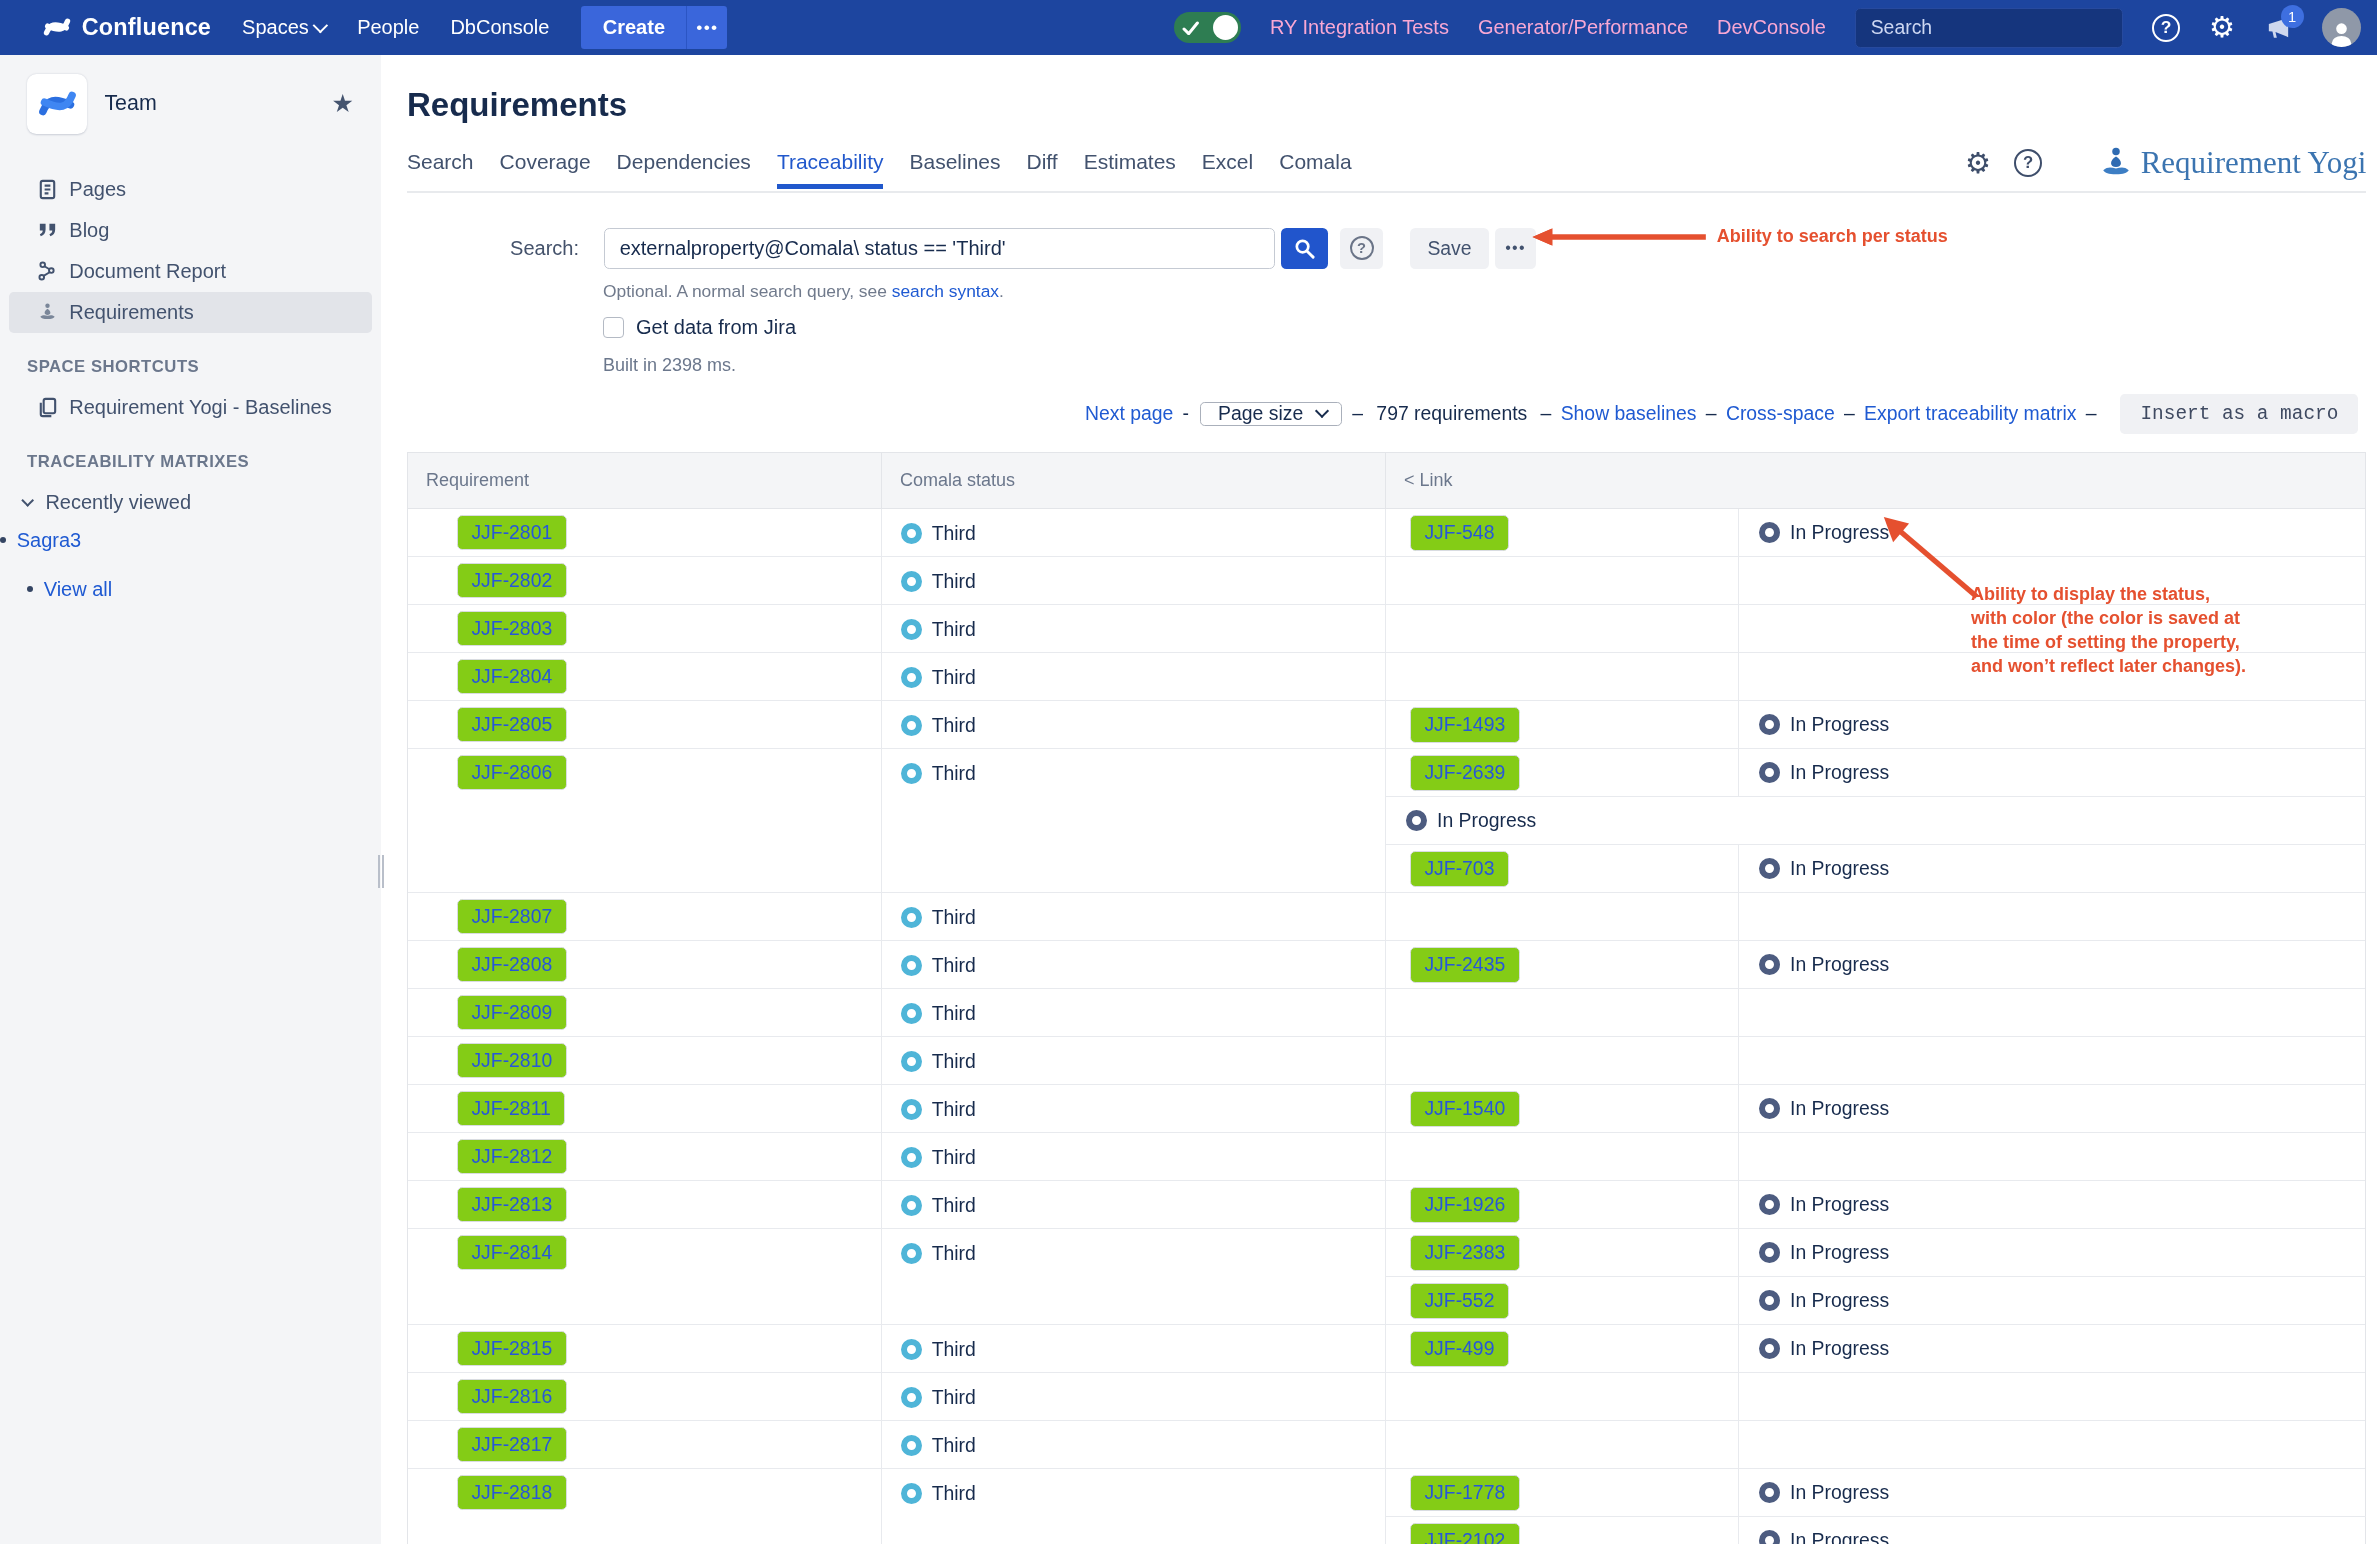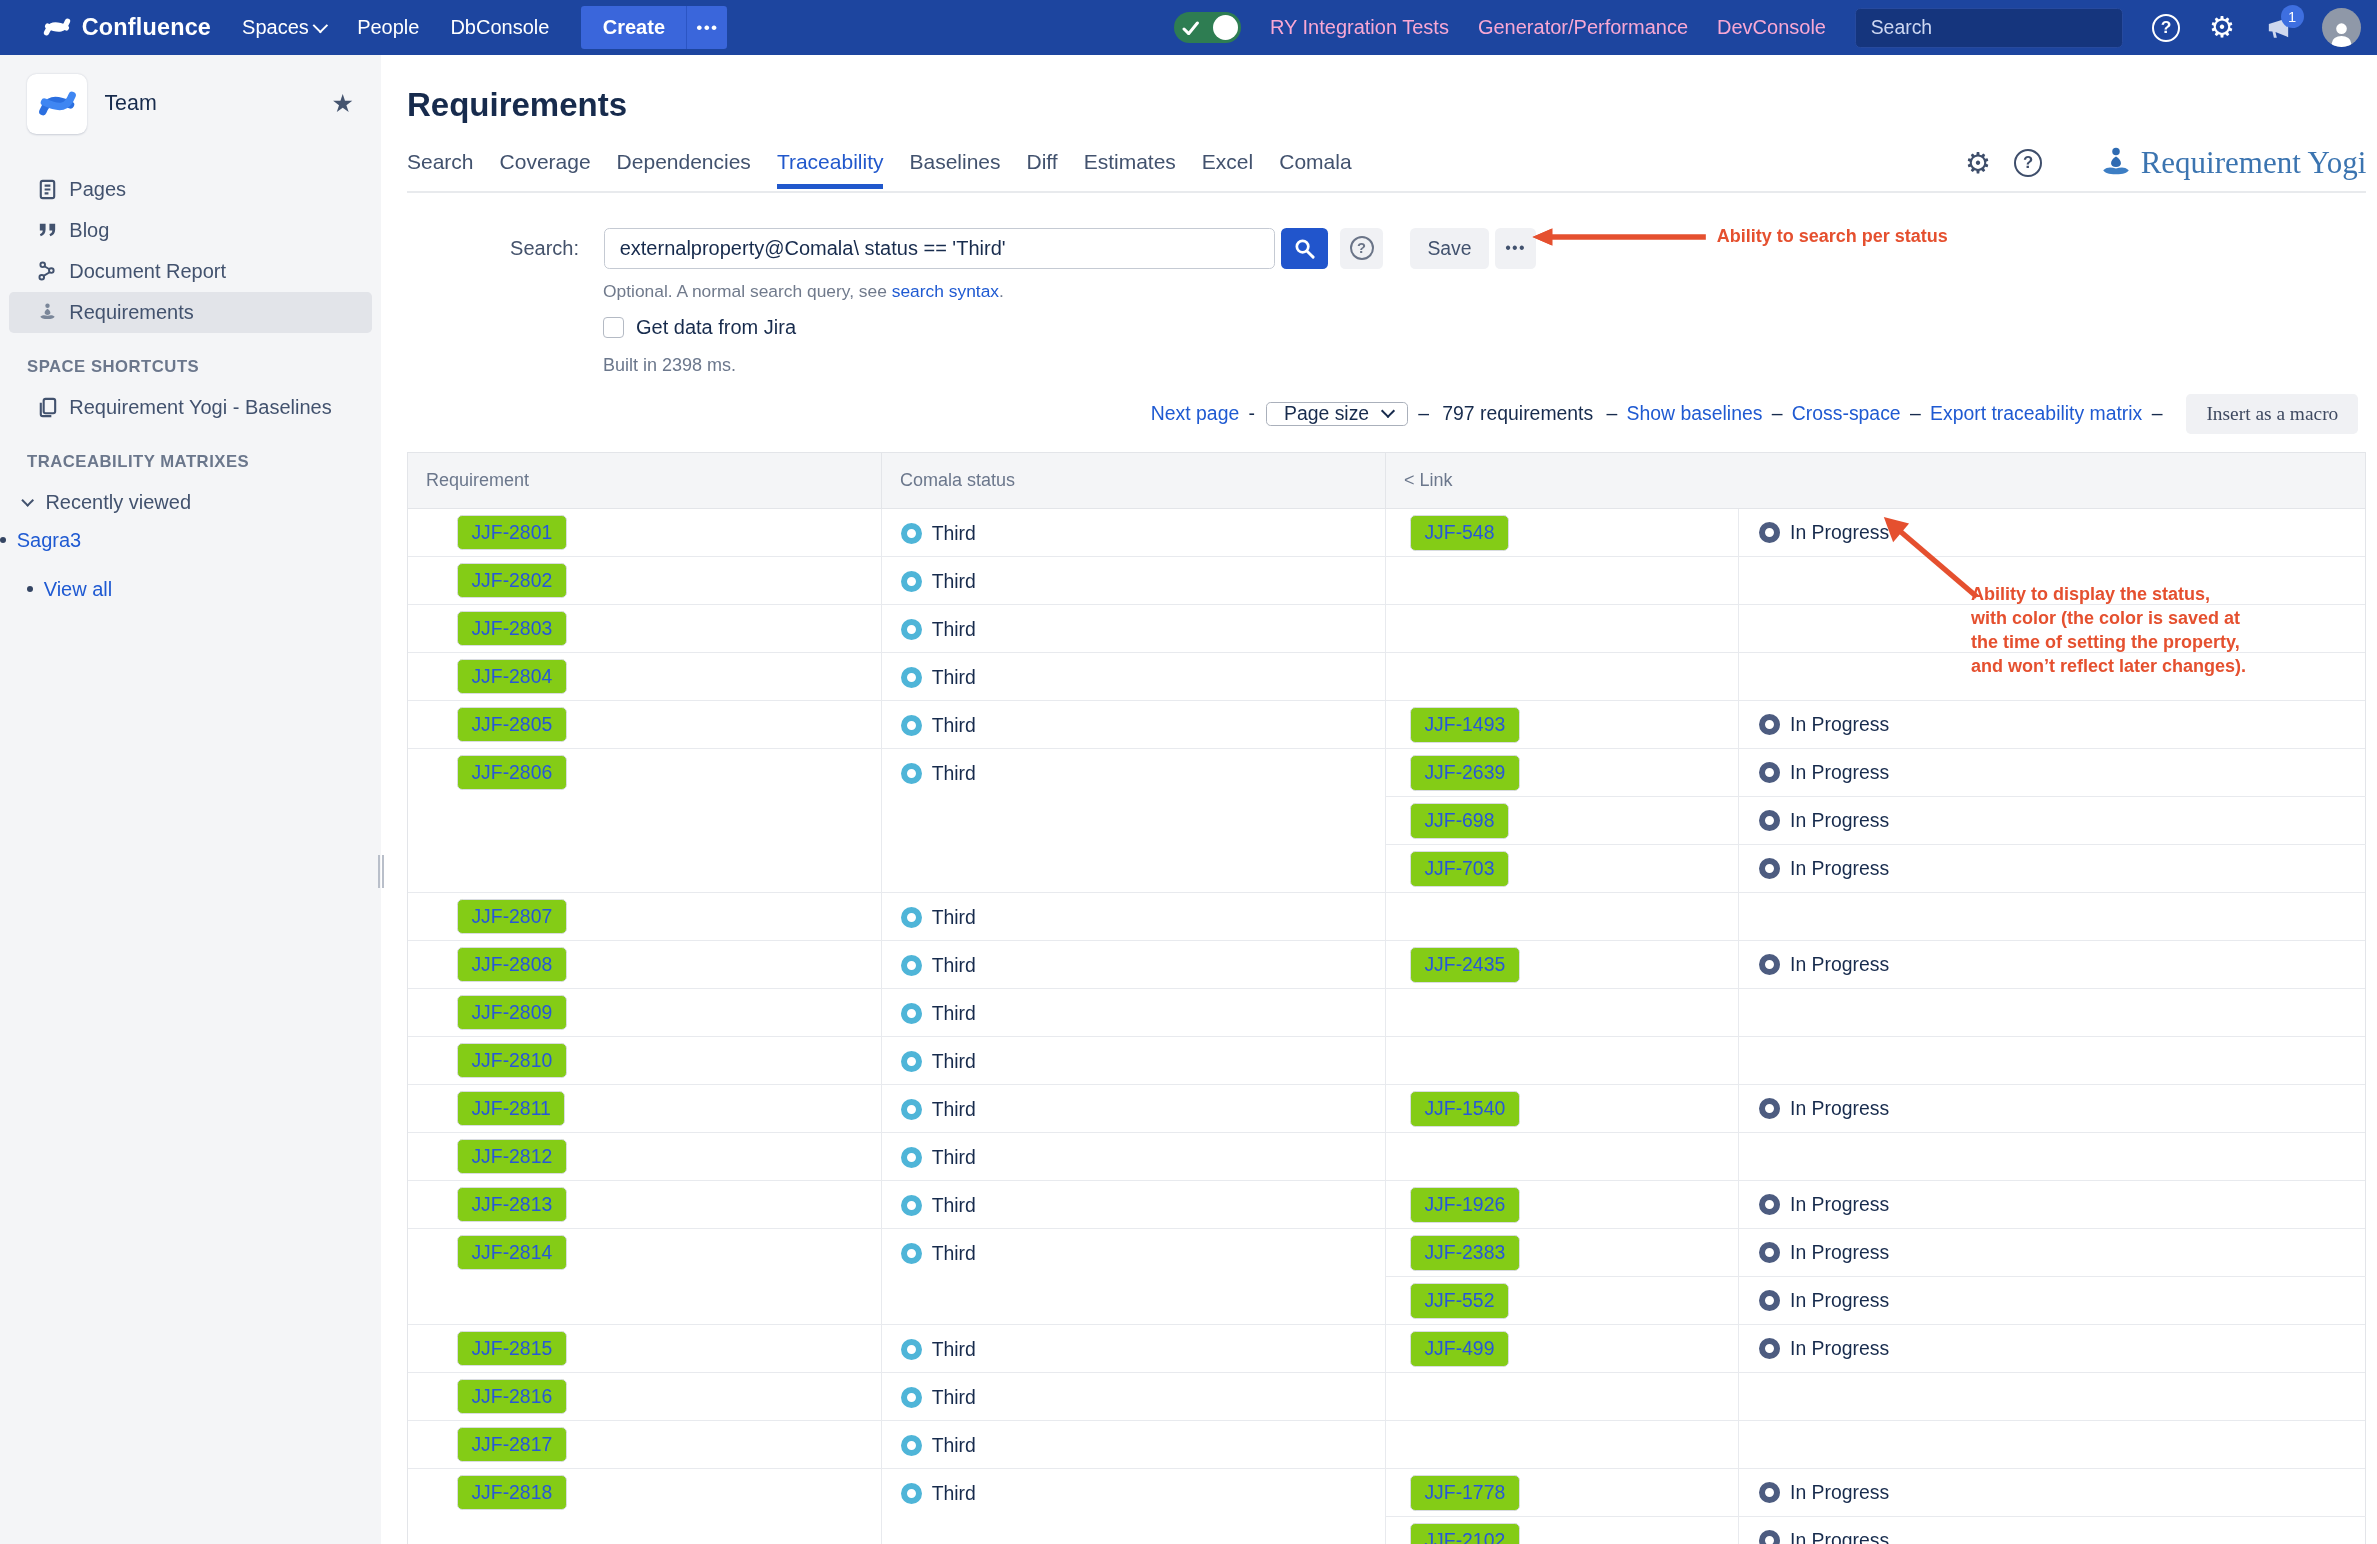--- a/index.html
+++ b/index.html
@@ -90,21 +90,21 @@
 
   .pg-row { display:flex; align-items:center; justify-content:flex-end; margin:17.4px 8px 0 0; font-size:19.4px; color:#172B4D; }
   .pg-dash { margin:0 9.3px; color:#172B4D; }
   .pg-select { width:142px; height:24px; border:1.3px solid #aab0bb; border-radius:4.7px; display:flex; align-items:center;
     padding:0 13.4px 0 17.4px; margin:0 1.3px; cursor:pointer; background:#fff; }
   .pg-select span { font-size:19.4px; color:#172B4D; }
   .pg-chev { width:10px; height:10px; border-right:2.7px solid #172B4D; border-bottom:2.7px solid #172B4D; transform:rotate(45deg);
     margin:-5.3px 0 0 auto; }
   .pg-count { margin:0 4px; }
   .pg-btn { height:40px; padding:0 20px; background:#f0f1f4; border:none; border-radius:4.7px; color:#3f4a61; font-size:19.4px;
-    margin-left:14.7px; font-family:Liberation Serif, serif; cursor:pointer; }
+    margin-left:14.7px; font-family:Liberation Mono, monospace; cursor:pointer; }
 
   
   .rtable { margin-top:18.7px; border:1.3px solid #e3e5e9; width:1959px; }
   .t-head { display:grid; grid-template-columns:473px 504px 353px 628px; height:56px; background:#f4f5f7;
     border-bottom:1.3px solid #e3e5e9; }
   .t-head .hcell { display:flex; align-items:center; padding-left:18px; font-size:18px; color:#6B778C; }
   .t-head .hcell + .hcell { border-left:1.3px solid #e3e5e9; }
   .t-row { display:grid; grid-template-columns:473px 504px 981px; }
   .t-row + .t-row { border-top:1.3px solid #e8eaee; }
   .cell { min-height:47px; }
@@ -451,23 +451,20 @@
                   <a class="pill">JJF-2639</a>
                 </div>
                 <div class="cell lstatus-cell">
                   <span class="status-inline">
                     <span class="ring" style="border-color: rgb(77, 92, 128);"></span>
                     <span>In Progress</span>
                   </span>
                 </div>
               </div>
               <div class="sub">
-                <div class="cell link-cell">
-                  <a class="pill">JJF-698</a>
-                </div>
                 <div class="cell lstatus-cell">
                   <span class="status-inline">
                     <span class="ring" style="border-color: rgb(77, 92, 128);"></span>
                     <span>In Progress</span>
                   </span>
                 </div>
               </div>
               <div class="sub">
                 <div class="cell link-cell">
                   <a class="pill">JJF-703</a>

